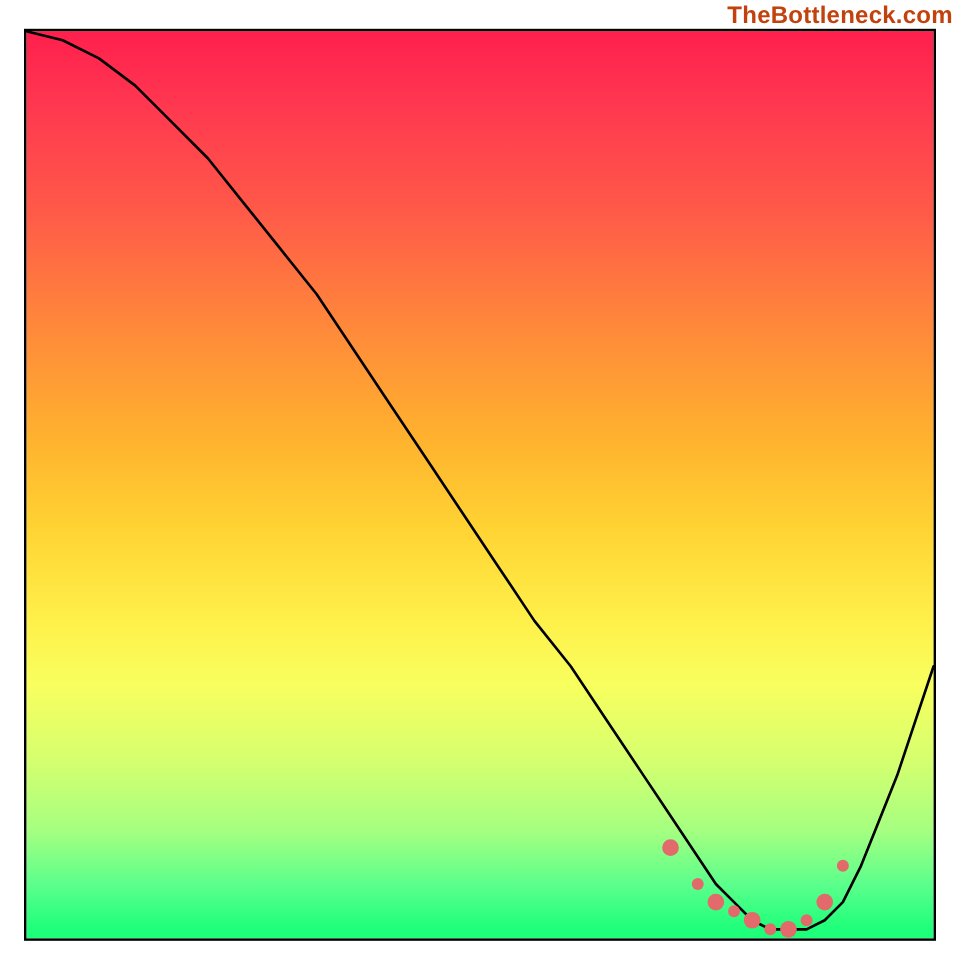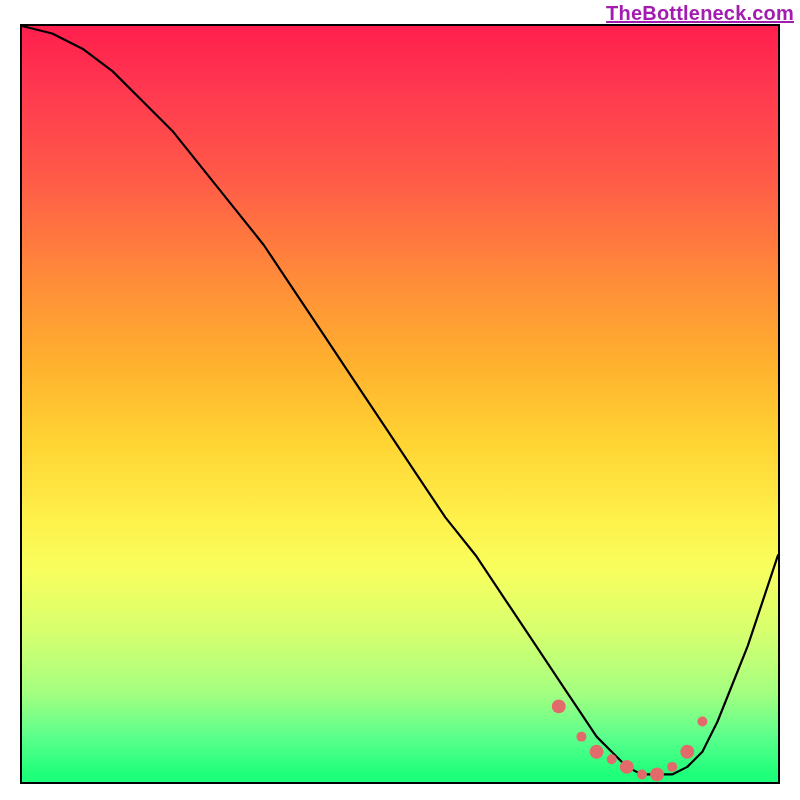--- a/index.html
+++ b/index.html
@@ -17,24 +17,23 @@
     width: 800px;
     height: 800px;
     background: #fff;
   }
   .watermark {
     position: absolute;
     top: 2px;
     right: 6px;
     font-size: 20px;
     font-weight: 600;
-    color: #a21caf;
+    color: #c2410c;
     letter-spacing: 0.2px;
     user-select: none;
-    text-decoration: underline;
   }
   .plot-area {
     position: absolute;
     left: 20px;
     top: 24px;
     width: 760px;
     height: 760px;
     
     background:
       linear-gradient(

